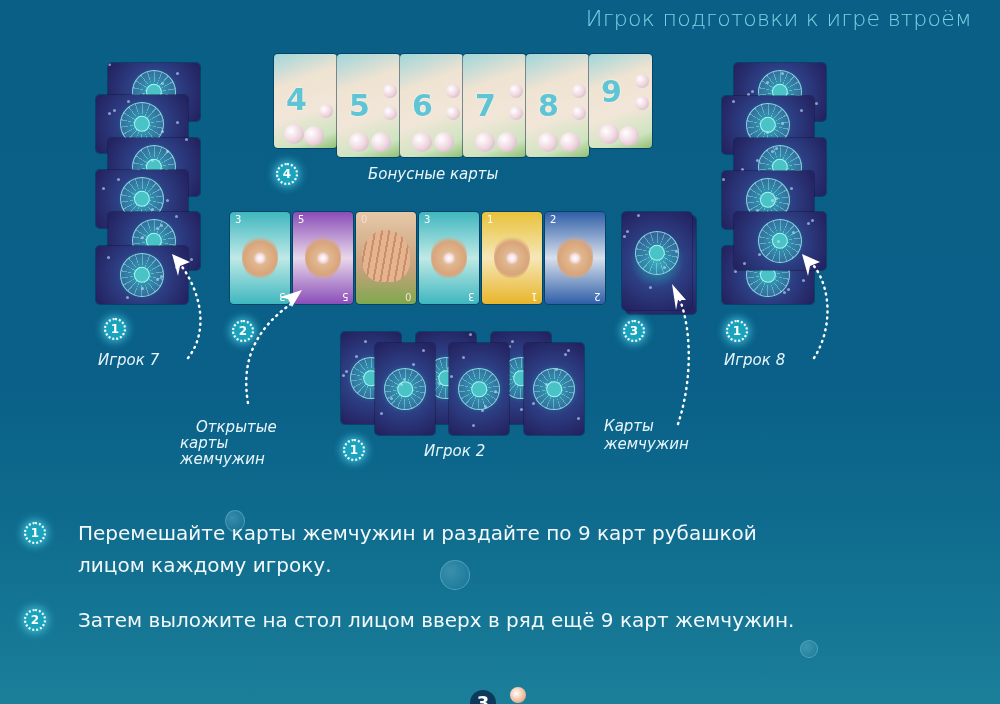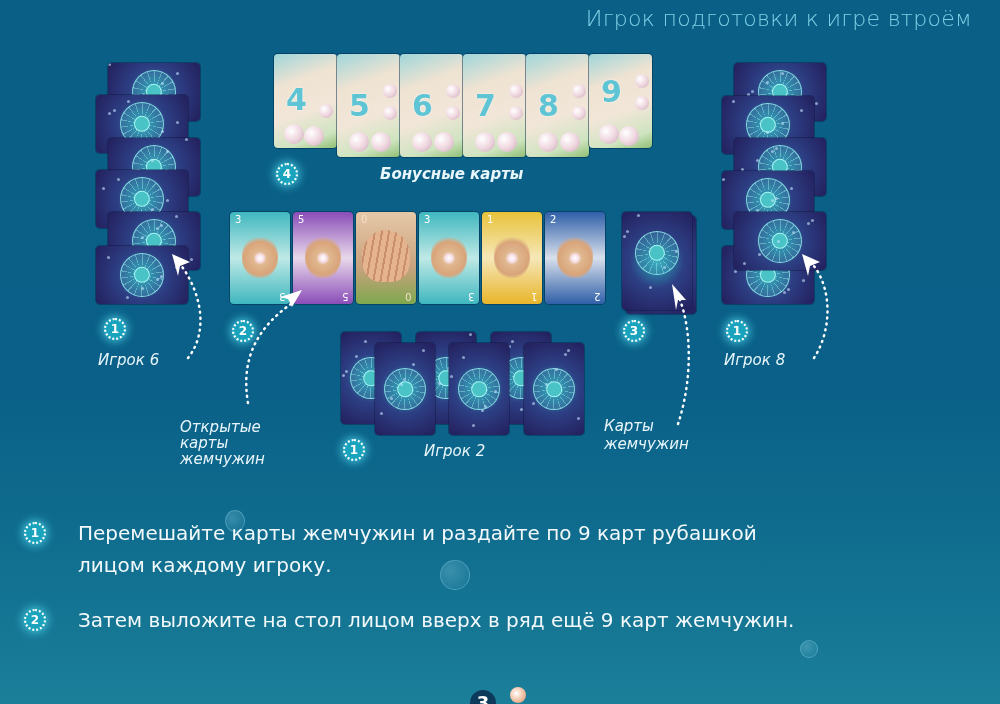--- a/index.html
+++ b/index.html
@@ -153,21 +153,21 @@
       <div class="shell" style="width:44px;height:44px;"></div>
       <div class="dot" style="left: 65%; top: 55%;"></div>
       <div class="dot" style="left: 12%; top: 18%;"></div>
       <div class="dot" style="left: 49%; top: 71%;"></div>
       <div class="dot" style="left: 86%; top: 34%;"></div>
       <div class="dot" style="left: 33%; top: 87%;"></div>
       <div class="dot" style="left: 70%; top: 50%;"></div>
     </div>
 </div>
 <div class="badge" style="left:104px;top:318px;">1</div>
-<div class="label" style="left:98px;top:352px;">Игрок 6</div>
+<div class="label" style="left:98px;top:352px;">Игрок 7</div>
 <svg class="arrow" style="left:170px;top:250px;" width="40" height="115">
   <path d="M18 108 C 40 80, 30 40, 10 14" stroke="#fff" stroke-width="2.5" stroke-dasharray="1 5" stroke-linecap="round" fill="none"></path>
   <polygon points="2,4 20,12 10,16 8,26" fill="#fff"></polygon>
 </svg>
 
 <div>
   <div class="bonus" style="left:274px;top:54px;height:94px;">
       <span class="num">4</span>
       <div class="pearl big" style="left:10px;top:70px;"></div>
       <div class="pearl big" style="left:30px;top:72px;"></div>
@@ -203,21 +203,21 @@
     </div>
   <div class="bonus" style="left:589px;top:54px;height:94px;">
       <span class="num" style="top:20px;">9</span>
       <div class="pearl big" style="left:10px;top:70px;"></div>
       <div class="pearl big" style="left:30px;top:72px;"></div>
       <div class="pearl" style="left:46px;top:20px;"></div>
       <div class="pearl" style="left:46px;top:42px;"></div>
     </div>
 </div>
 <div class="badge" style="left:276px;top:163px;">4</div>
-<div class="label" style="left:380px;top:166px;font-weight:bold;">Бонусные карты</div>
+<div class="label" style="left:368px;top:166px;">Бонусные карты</div>
 
 <div>
   <div class="pcard" style="left:230px;top:212px;background:linear-gradient(180deg,#3fb7bf,#bfe9e6 50%,#3fb7bf);">
       <span class="v">3</span>
       <div class="clam"></div>
       <span class="v2">3</span>
     </div>
   <div class="pcard" style="left:293px;top:212px;background:linear-gradient(180deg,#8a4db8,#e8d8ea 50%,#8a4db8);">
       <span class="v">5</span>
       <div class="clam"></div>
@@ -239,21 +239,21 @@
       <span class="v2">1</span>
     </div>
   <div class="pcard" style="left:545px;top:212px;background:linear-gradient(180deg,#2f5fa8,#d8e0ec 50%,#2f5fa8);">
       <span class="v">2</span>
       <div class="clam"></div>
       <span class="v2">2</span>
     </div>
 </div>
 <div class="badge" style="left:232px;top:320px;">2</div>
 <div>
-  <div class="label" style="left:180px;top:419px;">Открытые</div>
+  <div class="label" style="left:196px;top:419px;">Открытые</div>
   <div class="label" style="left:180px;top:435px;">карты</div>
   <div class="label" style="left:180px;top:451px;">жемчужин</div>
 </div>
 <svg class="arrow" style="left:240px;top:285px;" width="70" height="125">
   <path d="M8 118 C 0 70, 20 40, 55 16" stroke="#fff" stroke-width="2.5" stroke-dasharray="1 5" stroke-linecap="round" fill="none"></path>
   <polygon points="62,5 52,22 48,14 40,12" fill="#fff"></polygon>
 </svg>
 
 <div>
   <div class="back" style="left:626px;top:216px;width:70px;height:98px;">

